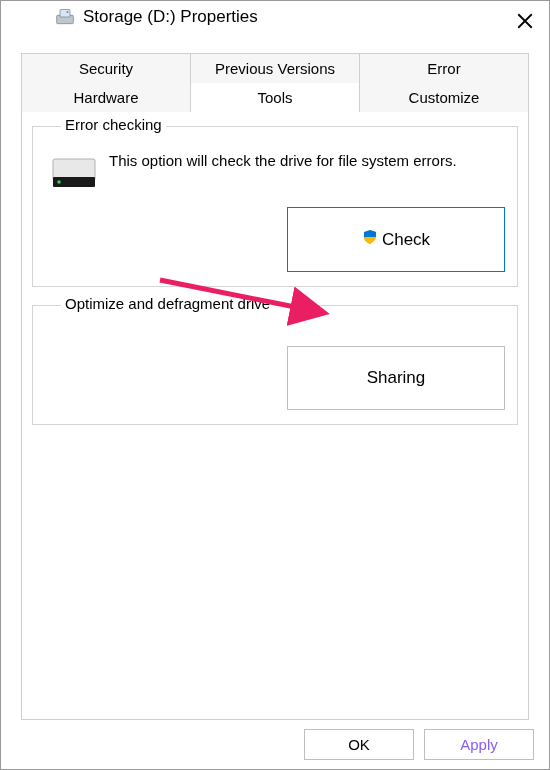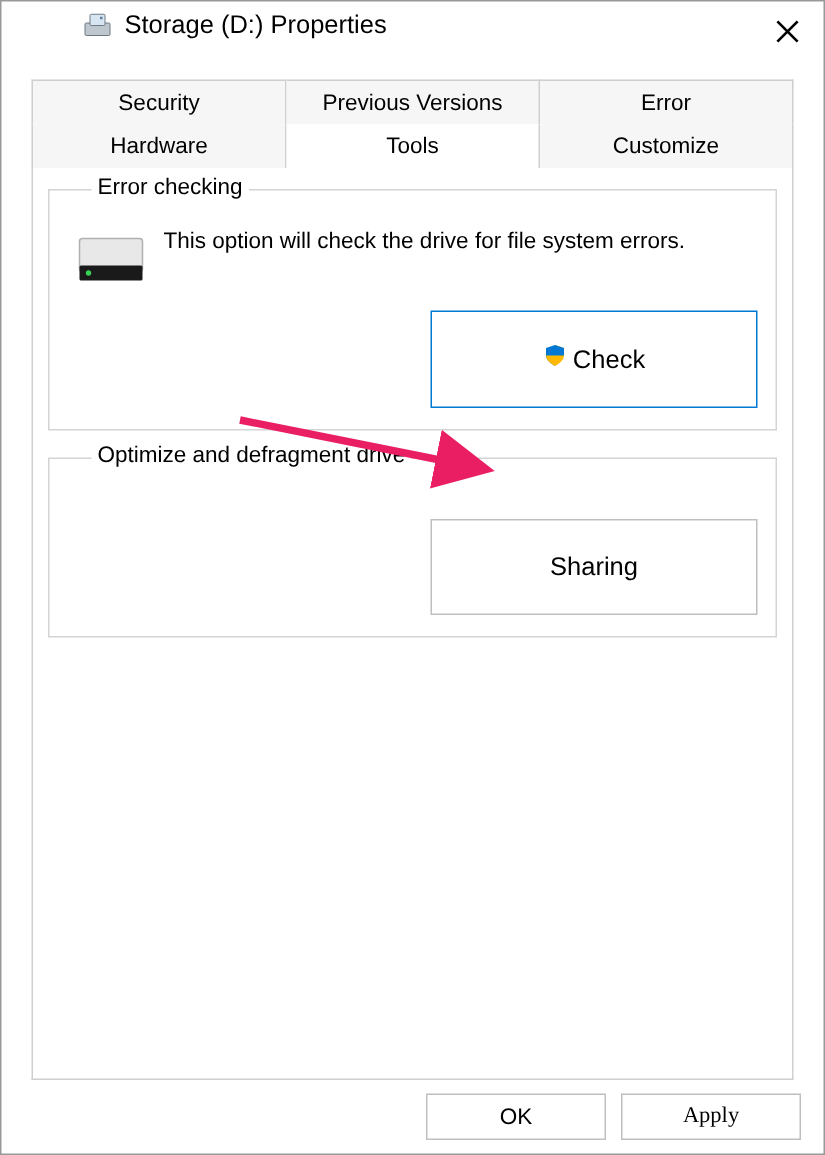--- a/index.html
+++ b/index.html
@@ -113,25 +113,25 @@
     border: 1.5px solid #0078d4;
   }
   .bottom-bar {
     position: absolute;
     bottom: 10px;
     right: 16px;
     display: flex;
     gap: 10px;
   }
   .bottom-bar .winbtn {
-    width: 120px;
+    width: 110px;
     padding: 6px 0;
     font-size: 15px;
   }
-  .winbtn.disabled { color: #000000; cursor: default; font-family: Liberation Serif, serif; }
+  .winbtn.disabled { color: #8b5cf6; cursor: default; }
   .arrow-annot {
     position: absolute;
     left: 150px;
     top: 270px;
     pointer-events: none;
     z-index: 50;
   }
 </style>
 </head>
 <body>

